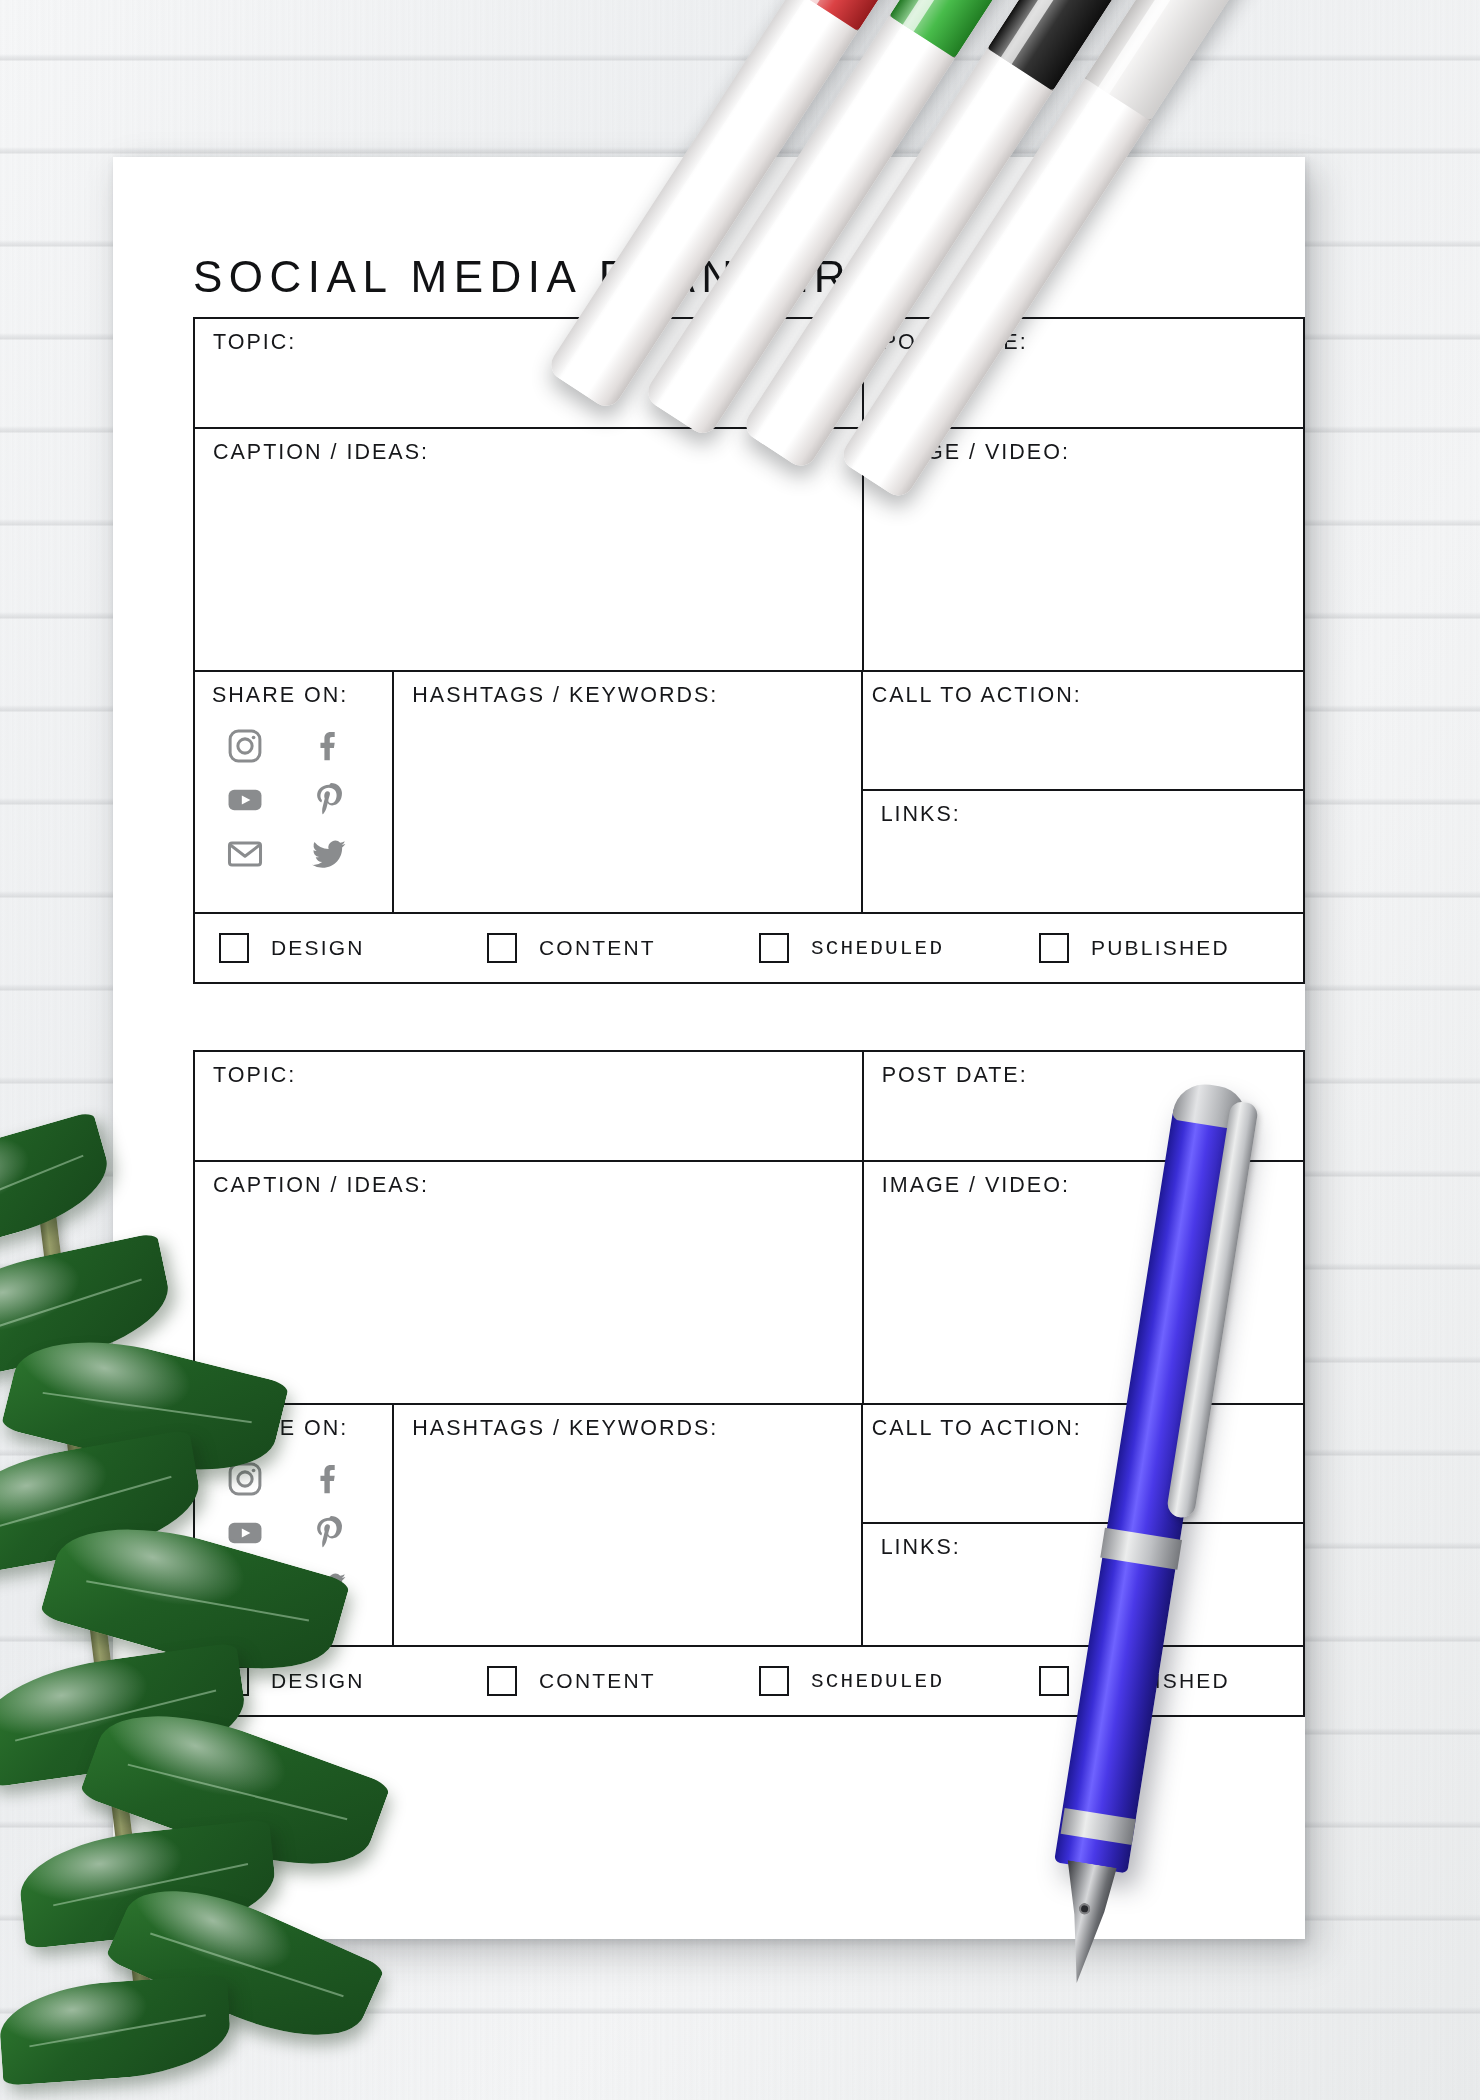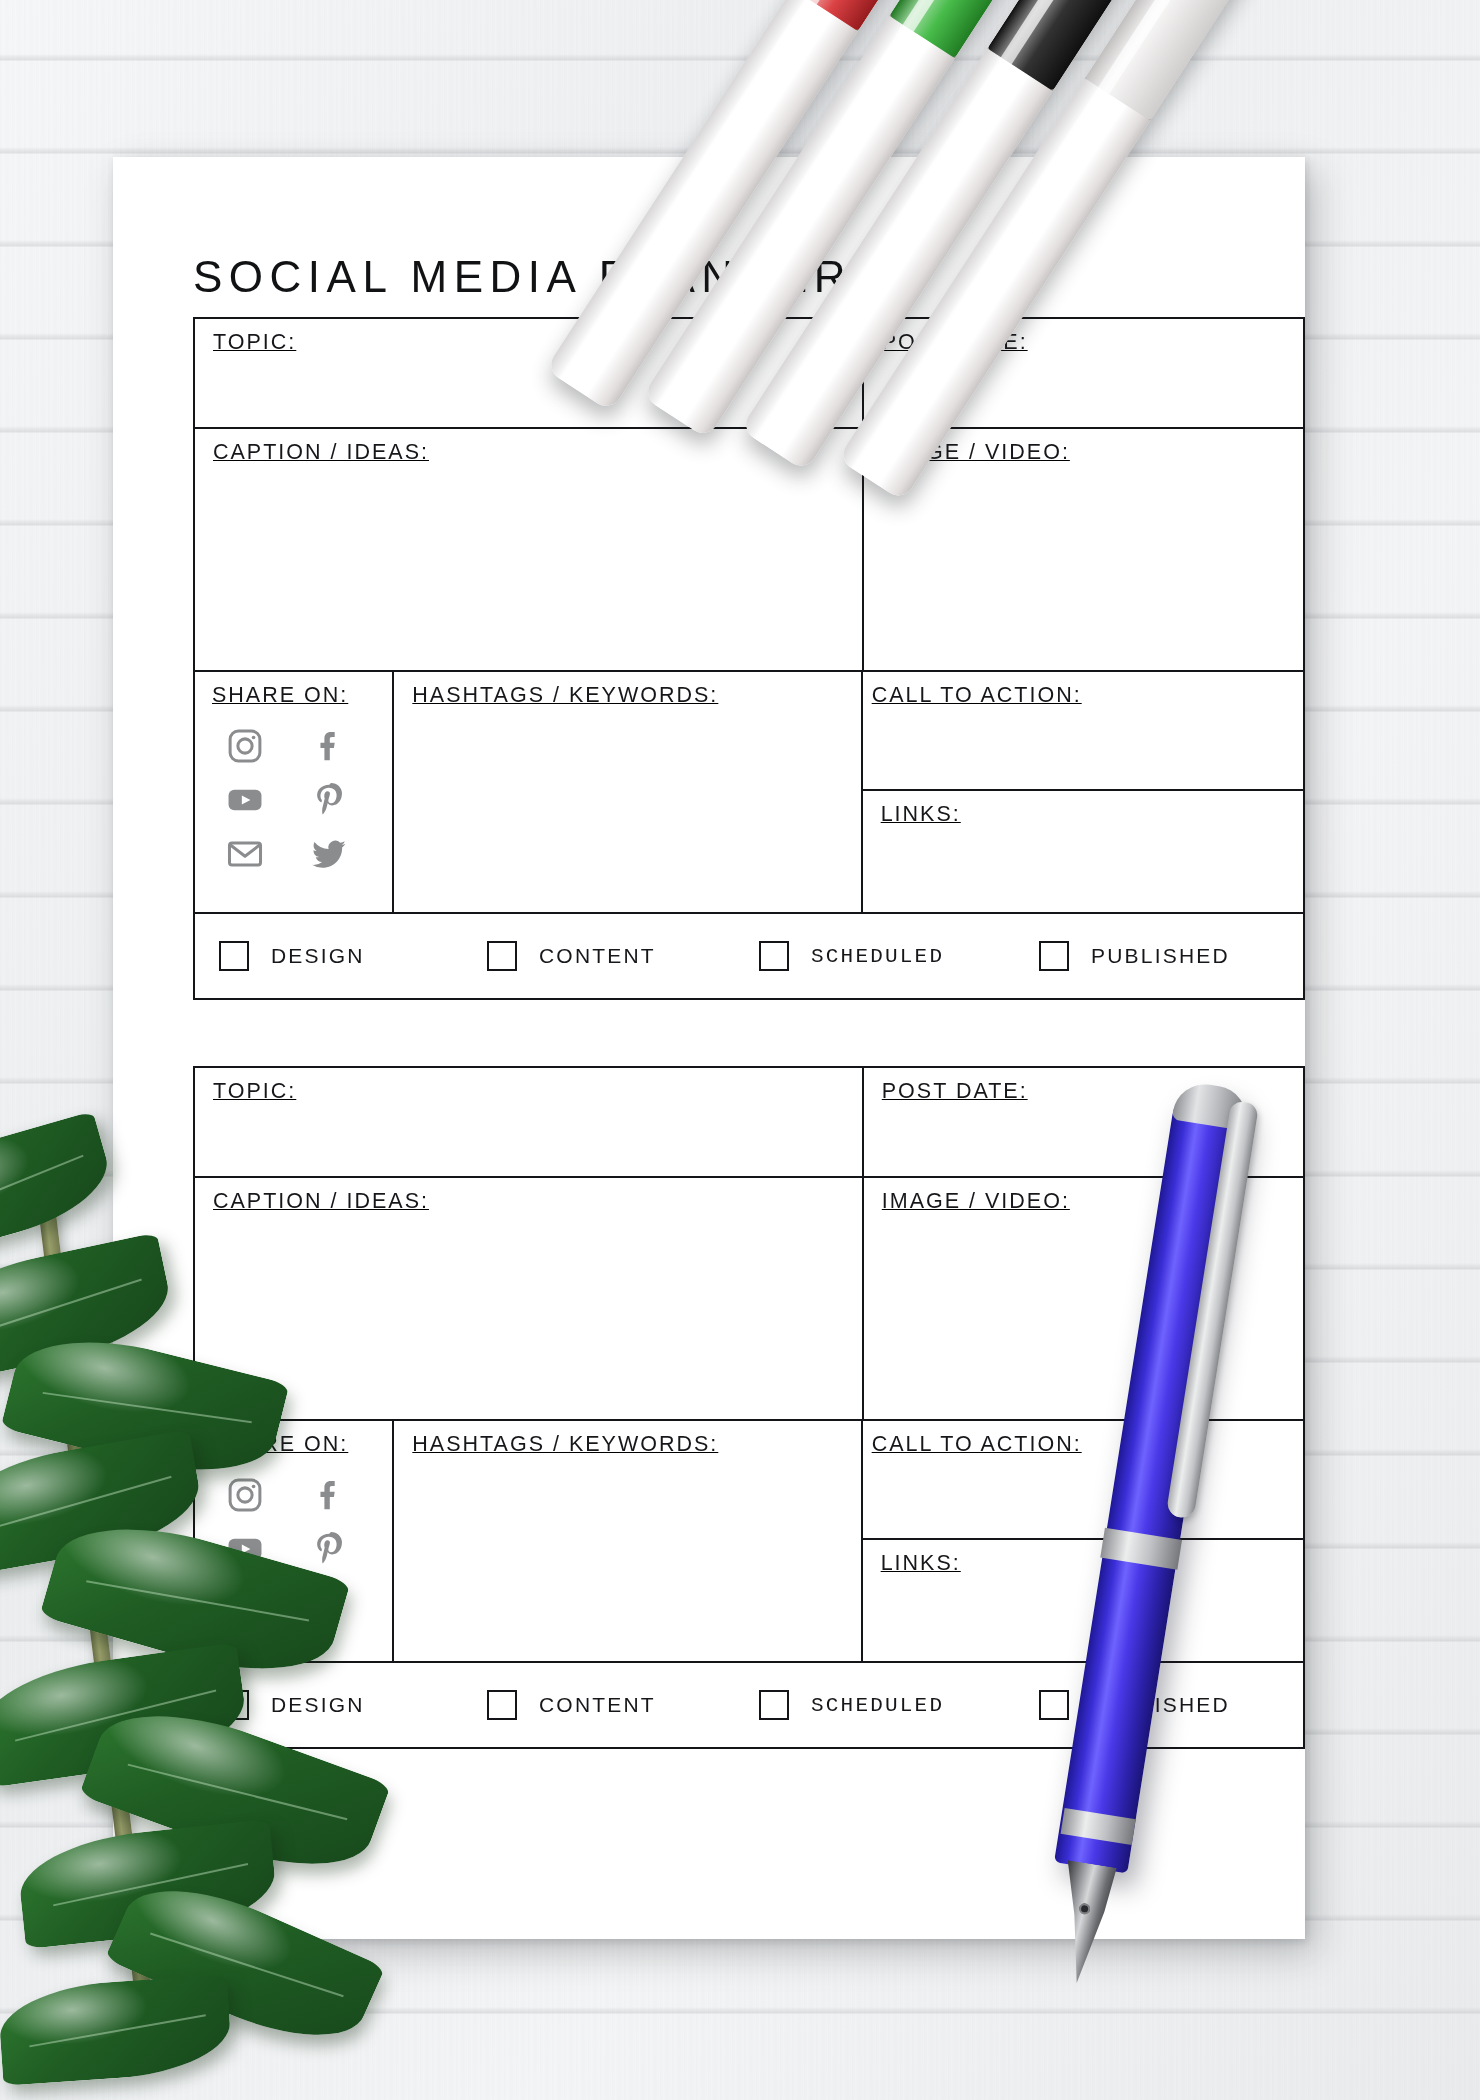--- a/index.html
+++ b/index.html
@@ -72,21 +72,21 @@
   
   .planner {
     border: 2px solid #141518;
     width: 1112px;
     margin: 0 0 0 18px;
     background: transparent;
   }
 
   .planner.second { margin-top: 66px; }
 
-  .row { display: flex; text-decoration: underline; }
+  .row { display: flex; }
 
   .cell {
     position: relative;
     padding: 12px 0 0 18px;
   }
 
   .cell-label {
     font-size: 21.5px;
     letter-spacing: 2.0px;
     color: #16171a;
@@ -108,21 +108,21 @@
 
   
   .r3-share { width: 200px; height: 242px; padding-left: 17px; }
   .r3-hash  { width: 470px; height: 242px; }
   .r3-right { width: 442px; height: 242px; display: flex; flex-direction: column; }
   .r3-cta   { height: 120px; padding-left: 9px; }
   .r3-links { height: 122px; }
 
   
   .r4 {
-    height: 84px;
+    height: 68px;
     display: flex;
     align-items: center;
     padding-left: 24px;
   }
 
   
   .icons {
     margin-top: 18px;
     width: 150px;
     display: grid;

